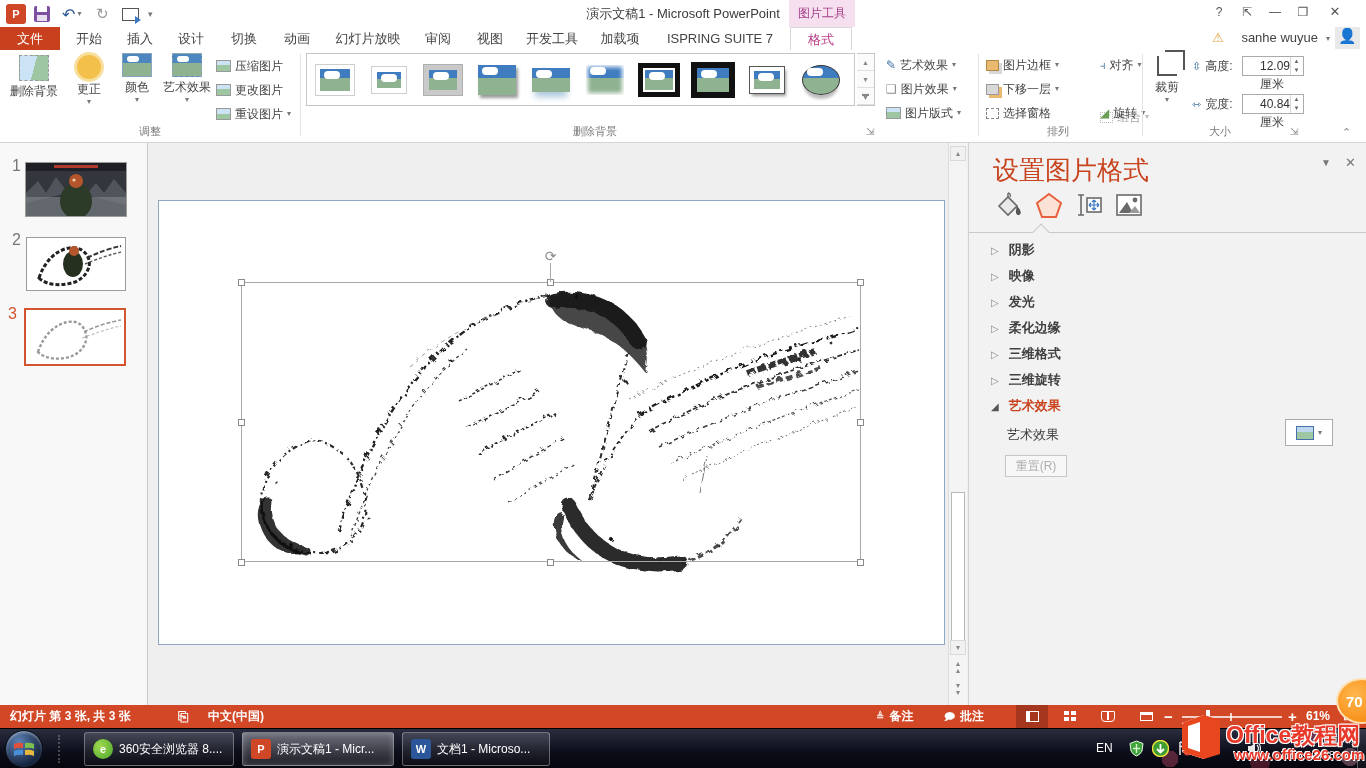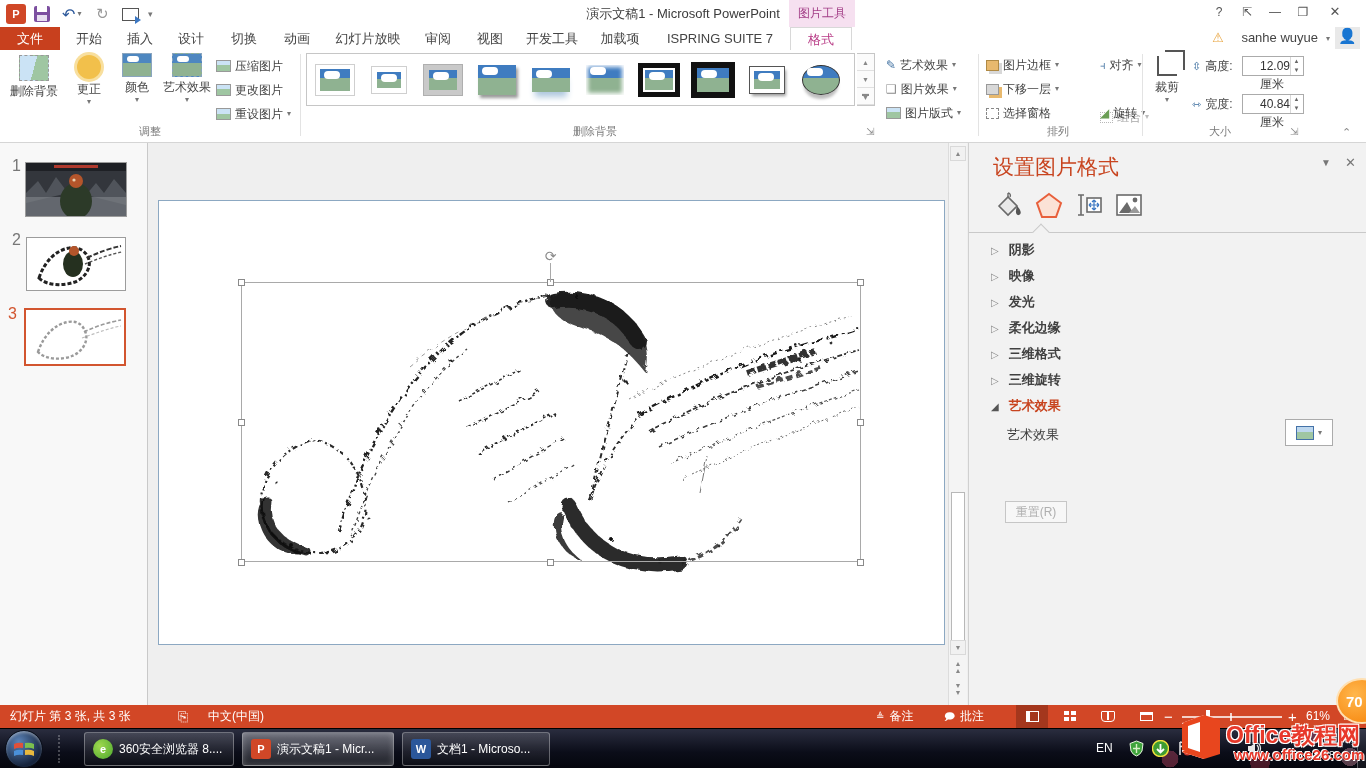--- a/index.html
+++ b/index.html
@@ -51,29 +51,29 @@
   #slide-canvas{position:absolute;left:149px;top:0;width:799px;height:562px;background:#EFEFEF;}
   #the-slide{position:absolute;left:9px;top:57px;width:787px;height:445px;background:#fff;border:1px solid #8CA8C2;}
   #sel-rect{position:absolute;left:82px;top:81px;width:620px;height:280px;border:1px solid #A9A9A9;}
   .handle{position:absolute;width:7px;height:7px;background:#fff;border:1px solid #8A8A8A;}
   #rot-stem{position:absolute;left:391px;top:62px;width:1px;height:19px;background:#A9A9A9;}
   #rot-handle{position:absolute;left:384px;top:48px;width:15px;height:15px;color:#8A8A8A;font-size:14px;line-height:15px;text-align:center;}
   .vscroll{position:absolute;left:799px;top:0;width:19px;height:562px;background:#F4F4F4;border-left:1px solid #DCDCDC;}
   .sbtn{position:absolute;left:1px;width:16px;height:15px;background:#F1F1F1;border:1px solid #D9D9D9;color:#888;font-size:7px;text-align:center;line-height:14px;}
   
   #panel{position:absolute;left:968px;top:0;width:398px;height:562px;background:#F2F2F2;border-left:1px solid #D0D0D0;}
-  #panel-title{position:absolute;left:24px;top:10px;font-size:21px;color:#C8441F;text-align:center;}
+  #panel-title{position:absolute;left:24px;top:10px;font-size:26px;color:#C8441F;text-align:center;}
   .panel-ico{position:absolute;top:46px;width:36px;height:32px;display:flex;align-items:center;justify-content:center;}
   #panel-divider{position:absolute;left:0;top:89px;width:398px;height:1px;background:#C9C9C9;}
   #panel-caret{position:absolute;left:66px;top:83px;width:12px;height:12px;background:#F2F2F2;border-left:1px solid #C9C9C9;border-top:1px solid #C9C9C9;transform:rotate(45deg);}
   .sec{position:absolute;left:22px;font-size:13px;font-weight:bold;color:#404040;display:flex;gap:10px;align-items:center;}
   .sec .arr{color:#8A8A8A;font-size:10px;font-weight:normal;}
   
   #statusbar{position:absolute;left:0;top:705px;width:1366px;height:23px;background:#D24726;color:#fff;font-size:12px;}
-  .sb{position:absolute;top:0;height:23px;line-height:23px;}
+  .sb{position:absolute;top:0;height:23px;line-height:23px;font-weight:bold;}
   .viewbtn{position:absolute;top:0;width:32px;height:23px;display:flex;align-items:center;justify-content:center;}
   .vb-active{background:rgba(0,0,0,0.22);}
   
   #taskbar{position:absolute;left:0;top:728px;width:1366px;height:40px;background:linear-gradient(#2A2D3F,#0B0D19 60%,#05060D);border-top:1px solid #000;}
   .tbtn{position:absolute;top:3px;height:34px;border:1px solid rgba(255,255,255,0.32);border-radius:3px;background:linear-gradient(rgba(255,255,255,0.15),rgba(255,255,255,0.03));color:#fff;font-size:12px;display:flex;align-items:center;gap:6px;padding:0 8px;overflow:hidden;white-space:nowrap;}
   .tbtn-active{background:linear-gradient(rgba(255,255,255,0.33),rgba(255,255,255,0.10));box-shadow:inset 0 0 6px rgba(255,255,255,0.25);}
   .appico{width:20px;height:20px;border-radius:3px;flex:none;display:flex;align-items:center;justify-content:center;color:#fff;font-size:11px;font-weight:bold;}
   .tray{position:absolute;top:11px;width:17px;height:17px;}
   
   #wm{position:absolute;left:1130px;top:706px;width:236px;height:60px;z-index:60;pointer-events:none;}
@@ -465,21 +465,21 @@
       </div>
     <div class="sec" style="top:254px;color:#C8441F;">
         <span class="arr" style="color:#555;">◢</span>
         <span>艺术效果</span>
       </div>
     <div class="abs" style="left:38px;top:283px;font-size:13px;color:#3b3b3b;">艺术效果</div>
     <div class="abs" style="left:316px;top:276px;width:48px;height:27px;background:#fff;border:1px solid #ABABAB;display:flex;align-items:center;justify-content:center;gap:4px;">
       <span style="width:18px;height:14px;border:1px solid #4472A8;background:linear-gradient(#BDD7EE 45%,#9FC6A2 45%);"></span>
         <span class="dd">▾</span>
     </div>
-    <div class="abs" style="left:36px;top:312px;width:62px;height:22px;background:#F7F7F7;border:1px solid #C6C6C6;color:#AFAFAF;font-size:12px;text-align:center;line-height:20px;margin-top:46px;">重置(R)</div>
+    <div class="abs" style="left:36px;top:312px;width:62px;height:22px;background:#F7F7F7;border:1px solid #C6C6C6;color:#AFAFAF;font-size:12px;text-align:center;line-height:20px;">重置(R)</div>
   </div>
 </div>
 
 <div id="statusbar">
   <div class="sb" style="left:10px;">幻灯片 第 3 张, 共 3 张</div>
   <div class="sb" style="left:178px;font-size:13px;">⎘</div>
   <div class="sb" style="left:208px;">中文(中国)</div>
 
   <div class="sb" style="left:876px;display:flex;align-items:center;gap:5px;">
       <span style="font-size:10px;">≜</span>

